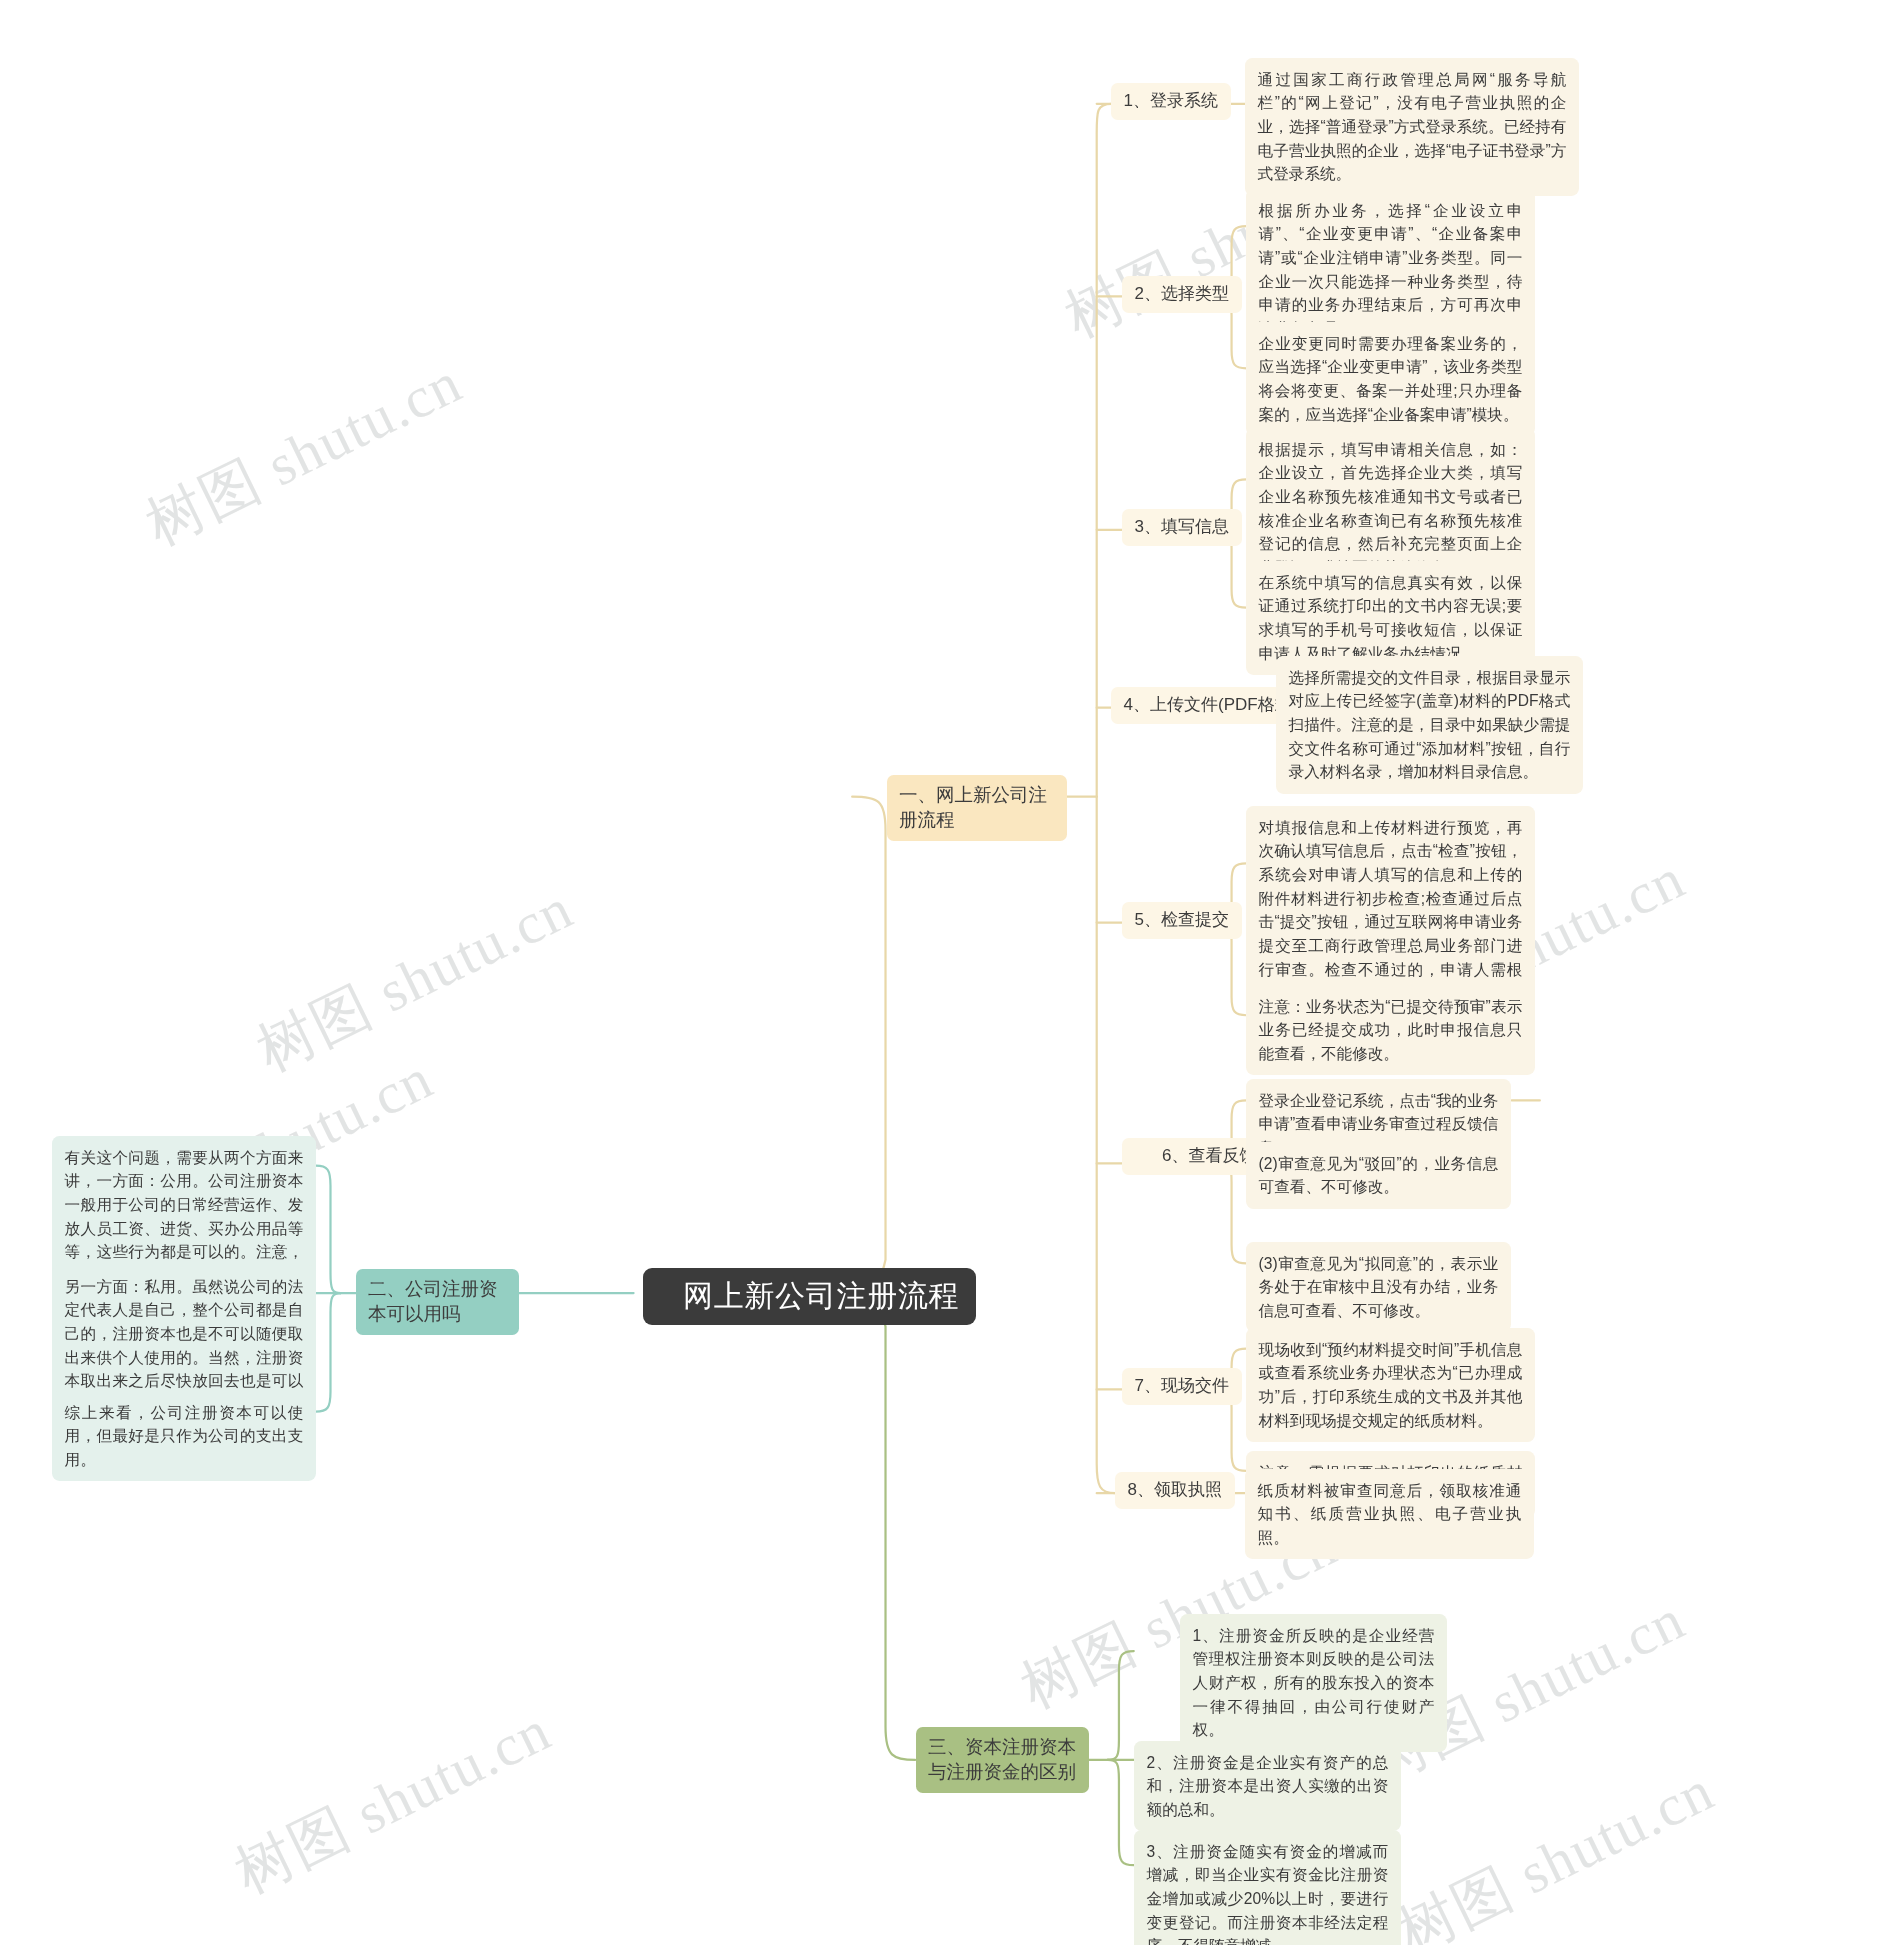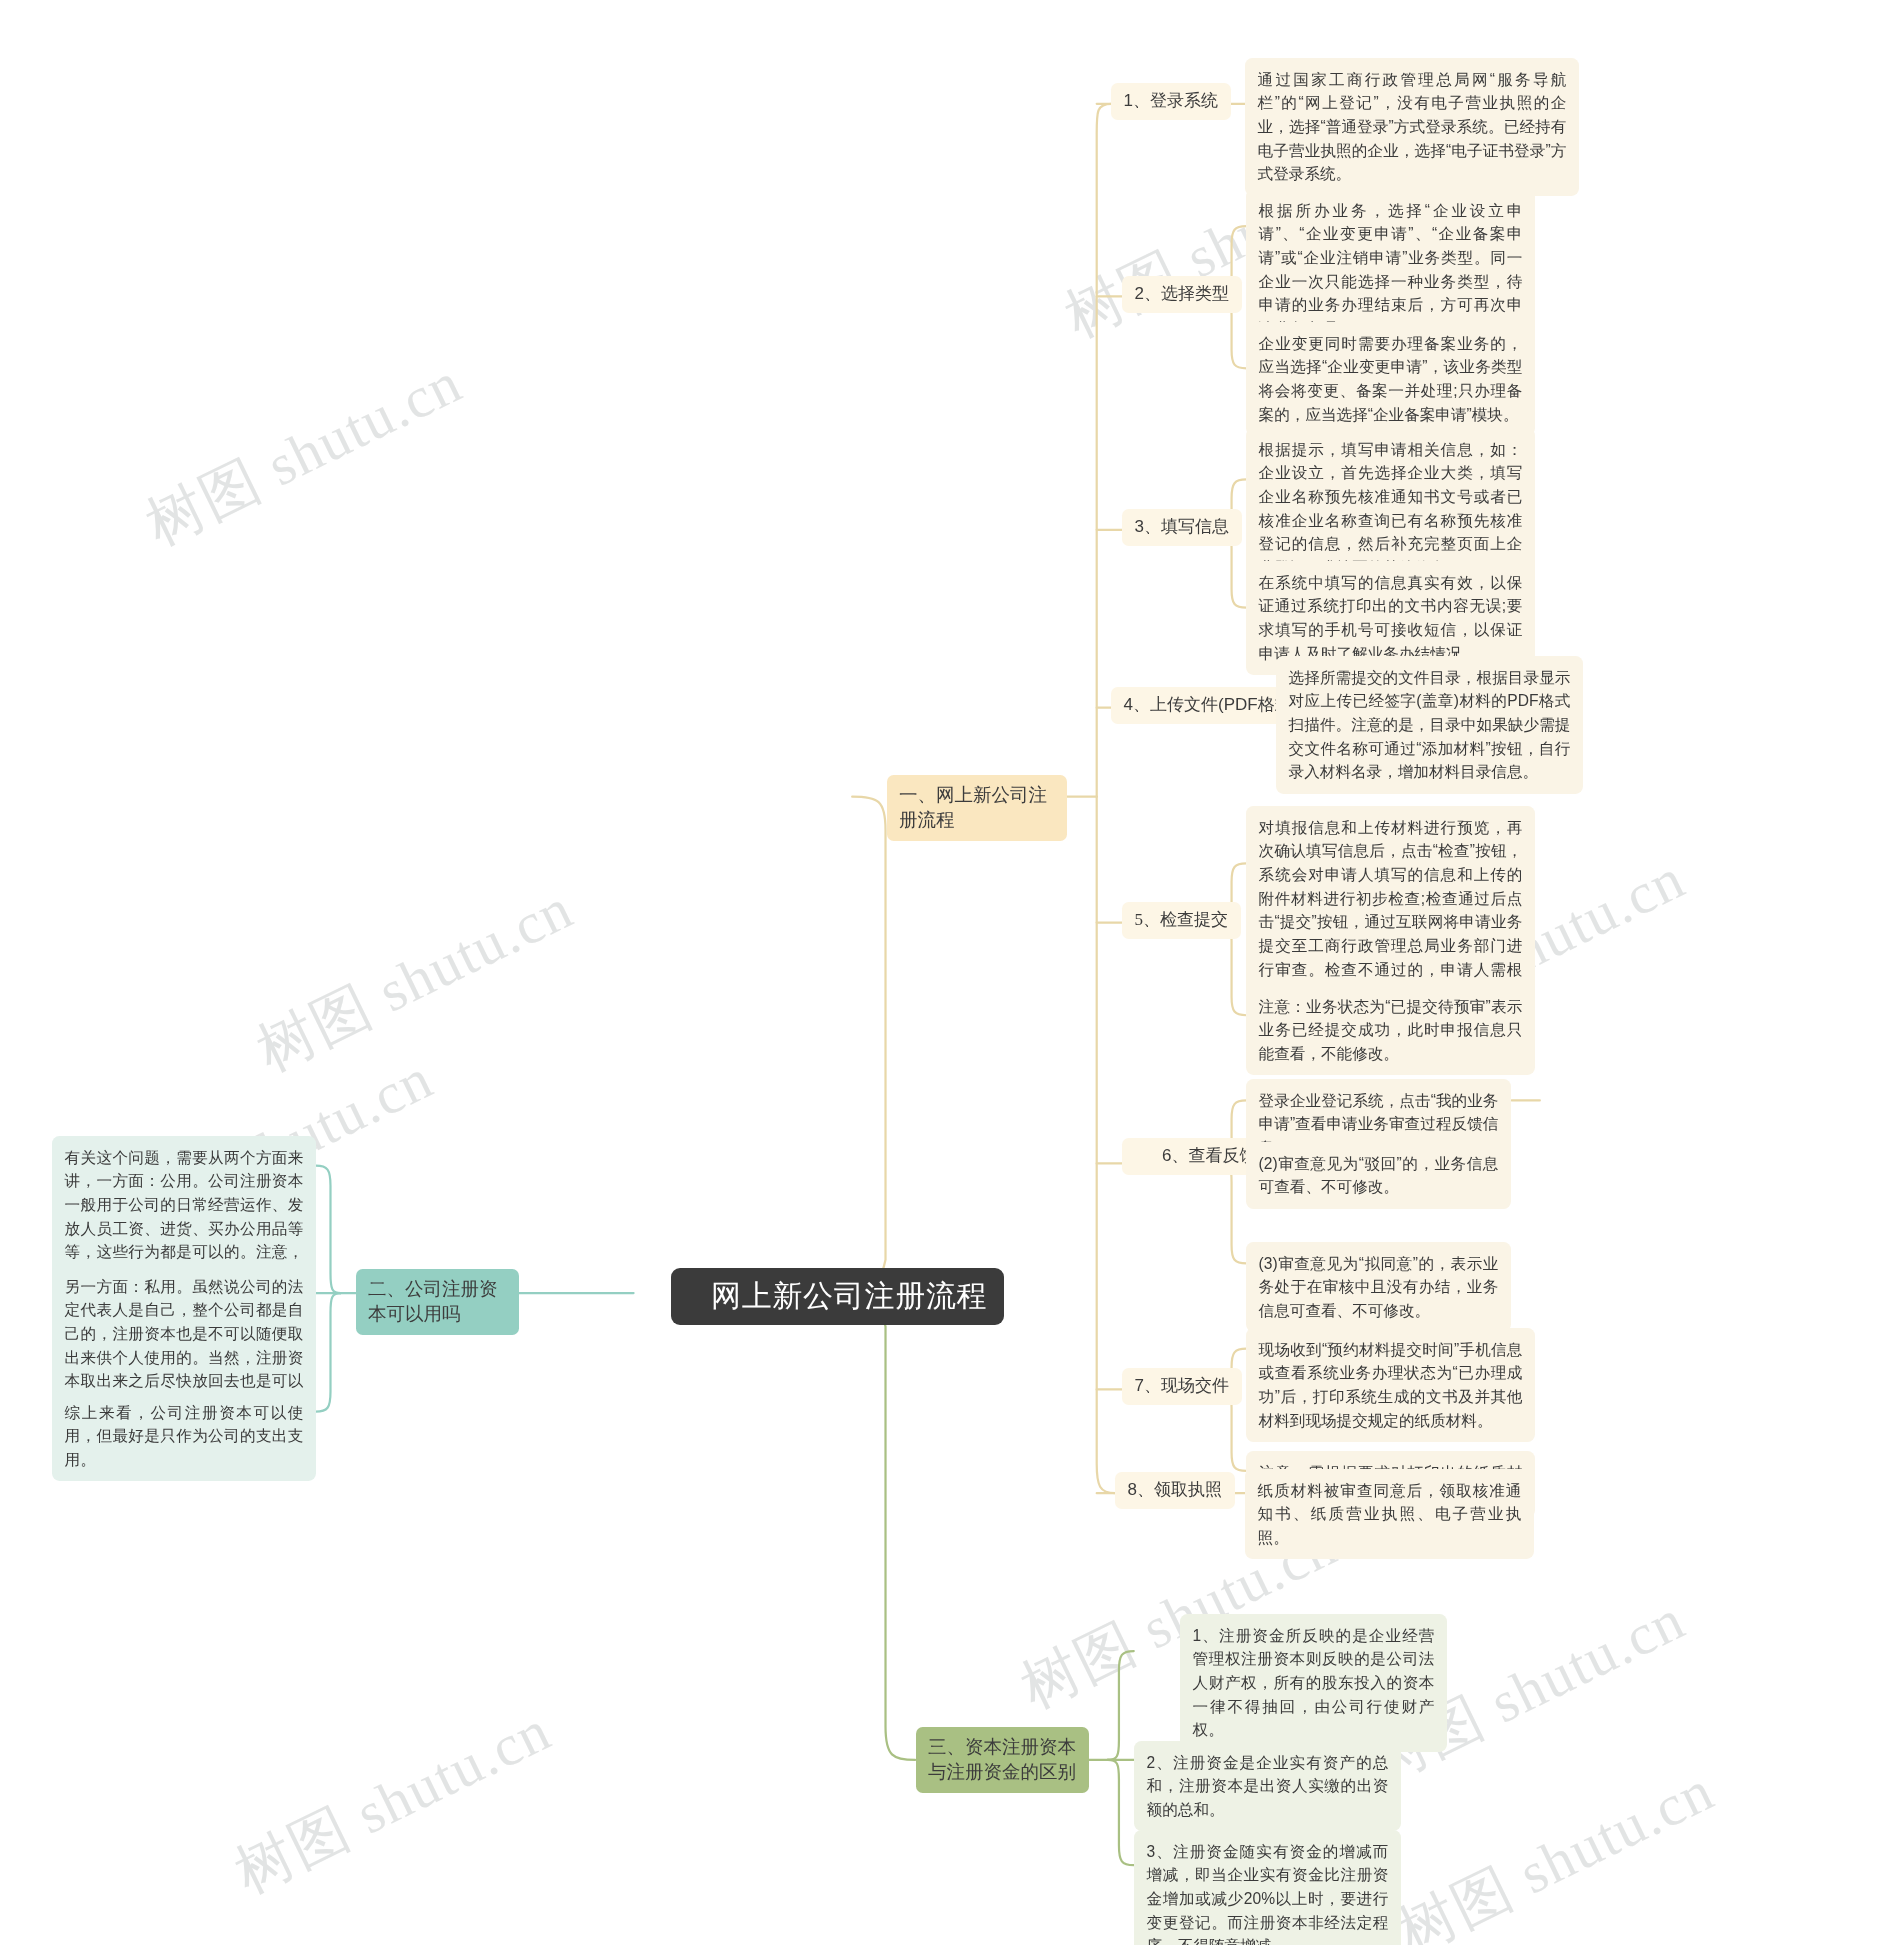--- a/index.html
+++ b/index.html
@@ -160,39 +160,39 @@
 
     <path d="M1470,2375 L1495,2375" stroke="#a9c083"></path>
     <path d="M1495,2375 C1508,2375 1510,2370 1510,2348 L1510,2255 C1510,2233 1514,2228 1530,2228" stroke="#a9c083"></path>
     <path d="M1495,2375 L1530,2375" stroke="#a9c083"></path>
     <path d="M1495,2375 C1508,2375 1510,2380 1510,2402 L1510,2490 C1510,2512 1514,2517 1530,2517" stroke="#a9c083"></path>
   </g>
 </svg>
 
 <div id="nodes">
 
-  <div class="node root" style="left:671px; top:1268px;padding-left:40px;">网上新公司注册流程</div>
+  <div class="node root" style="left:643px; top:1268px;padding-left:40px;">网上新公司注册流程</div>
 
   <div class="node topic topic-1" style="left:887px; top:775px; width:180px;">一、网上新公司注册流程</div>
 
   <div class="node step" style="left:1111px; top:83px;">1、登录系统</div>
   <div class="node leaf leaf-cream" style="left:1245px; top:58px; width:334px;">通过国家工商行政管理总局网“服务导航栏”的“网上登记”，没有电子营业执照的企业，选择“普通登录”方式登录系统。已经持有电子营业执照的企业，选择“电子证书登录”方式登录系统。</div>
 
   <div class="node step" style="left:1122px; top:276px;">2、选择类型</div>
   <div class="node leaf leaf-cream" style="left:1246px; top:189px; width:289px;">根据所办业务，选择“企业设立申请”、“企业变更申请”、“企业备案申请”或“企业注销申请”业务类型。同一企业一次只能选择一种业务类型，待申请的业务办理结束后，方可再次申请业务办理。</div>
   <div class="node leaf leaf-cream" style="left:1246px; top:322px; width:289px;">企业变更同时需要办理备案业务的，应当选择“企业变更申请”，该业务类型将会将变更、备案一并处理;只办理备案的，应当选择“企业备案申请”模块。</div>
 
   <div class="node step" style="left:1122px; top:509px;">3、填写信息</div>
   <div class="node leaf leaf-cream" style="left:1246px; top:428px; width:289px;">根据提示，填写申请相关信息，如：企业设立，首先选择企业大类，填写企业名称预先核准通知书文号或者已核准企业名称查询已有名称预先核准登记的信息，然后补充完整页面上企业登记要求填写的其他信息。</div>
   <div class="node leaf leaf-cream" style="left:1246px; top:561px; width:289px;">在系统中填写的信息真实有效，以保证通过系统打印出的文书内容无误;要求填写的手机号可接收短信，以保证申请人及时了解业务办结情况。</div>
 
   <div class="node step" style="left:1111px; top:687px;">4、上传文件(PDF格式)</div>
   <div class="node leaf leaf-cream" style="left:1276px; top:656px; width:307px;">选择所需提交的文件目录，根据目录显示对应上传已经签字(盖章)材料的PDF格式扫描件。注意的是，目录中如果缺少需提交文件名称可通过“添加材料”按钮，自行录入材料名录，增加材料目录信息。</div>
 
-  <div class="node step" style="left:1122px; top:902px;font-family:Liberation Serif, serif;">5、检查提交</div>
+  <div class="node step" style="left:1122px; top:902px;">5、检查提交</div>
   <div class="node leaf leaf-cream" style="left:1246px; top:806px; width:289px;">对填报信息和上传材料进行预览，再次确认填写信息后，点击“检查”按钮，系统会对申请人填写的信息和上传的附件材料进行初步检查;检查通过后点击“提交”按钮，通过互联网将申请业务提交至工商行政管理总局业务部门进行审查。检查不通过的，申请人需根据提示修改填报信息，直至业务检查通过方可将申请业务提交至业务部门审查。</div>
   <div class="node leaf leaf-cream" style="left:1246px; top:985px; width:289px;">注意：业务状态为“已提交待预审”表示业务已经提交成功，此时申报信息只能查看，不能修改。</div>
 
   <div class="node step" style="left:1122px; top:1138px;padding-left:40px;">6、查看反馈</div>
   <div class="node leaf leaf-cream" style="left:1246px; top:1079px; width:265px;">登录企业登记系统，点击“我的业务申请”查看申请业务审查过程反馈信息:</div>
   <div class="node leaf leaf-cream" style="left:1246px; top:1142px; width:265px;">(2)审查意见为“驳回”的，业务信息可查看、不可修改。</div>
   <div class="node leaf leaf-cream" style="left:1246px; top:1242px; width:265px;">(3)审查意见为“拟同意”的，表示业务处于在审核中且没有办结，业务信息可查看、不可修改。</div>
 
   <div class="node step" style="left:1122px; top:1368px;">7、现场交件</div>
   <div class="node leaf leaf-cream" style="left:1246px; top:1328px; width:289px;">现场收到“预约材料提交时间”手机信息或查看系统业务办理状态为“已办理成功”后，打印系统生成的文书及并其他材料到现场提交规定的纸质材料。</div>

